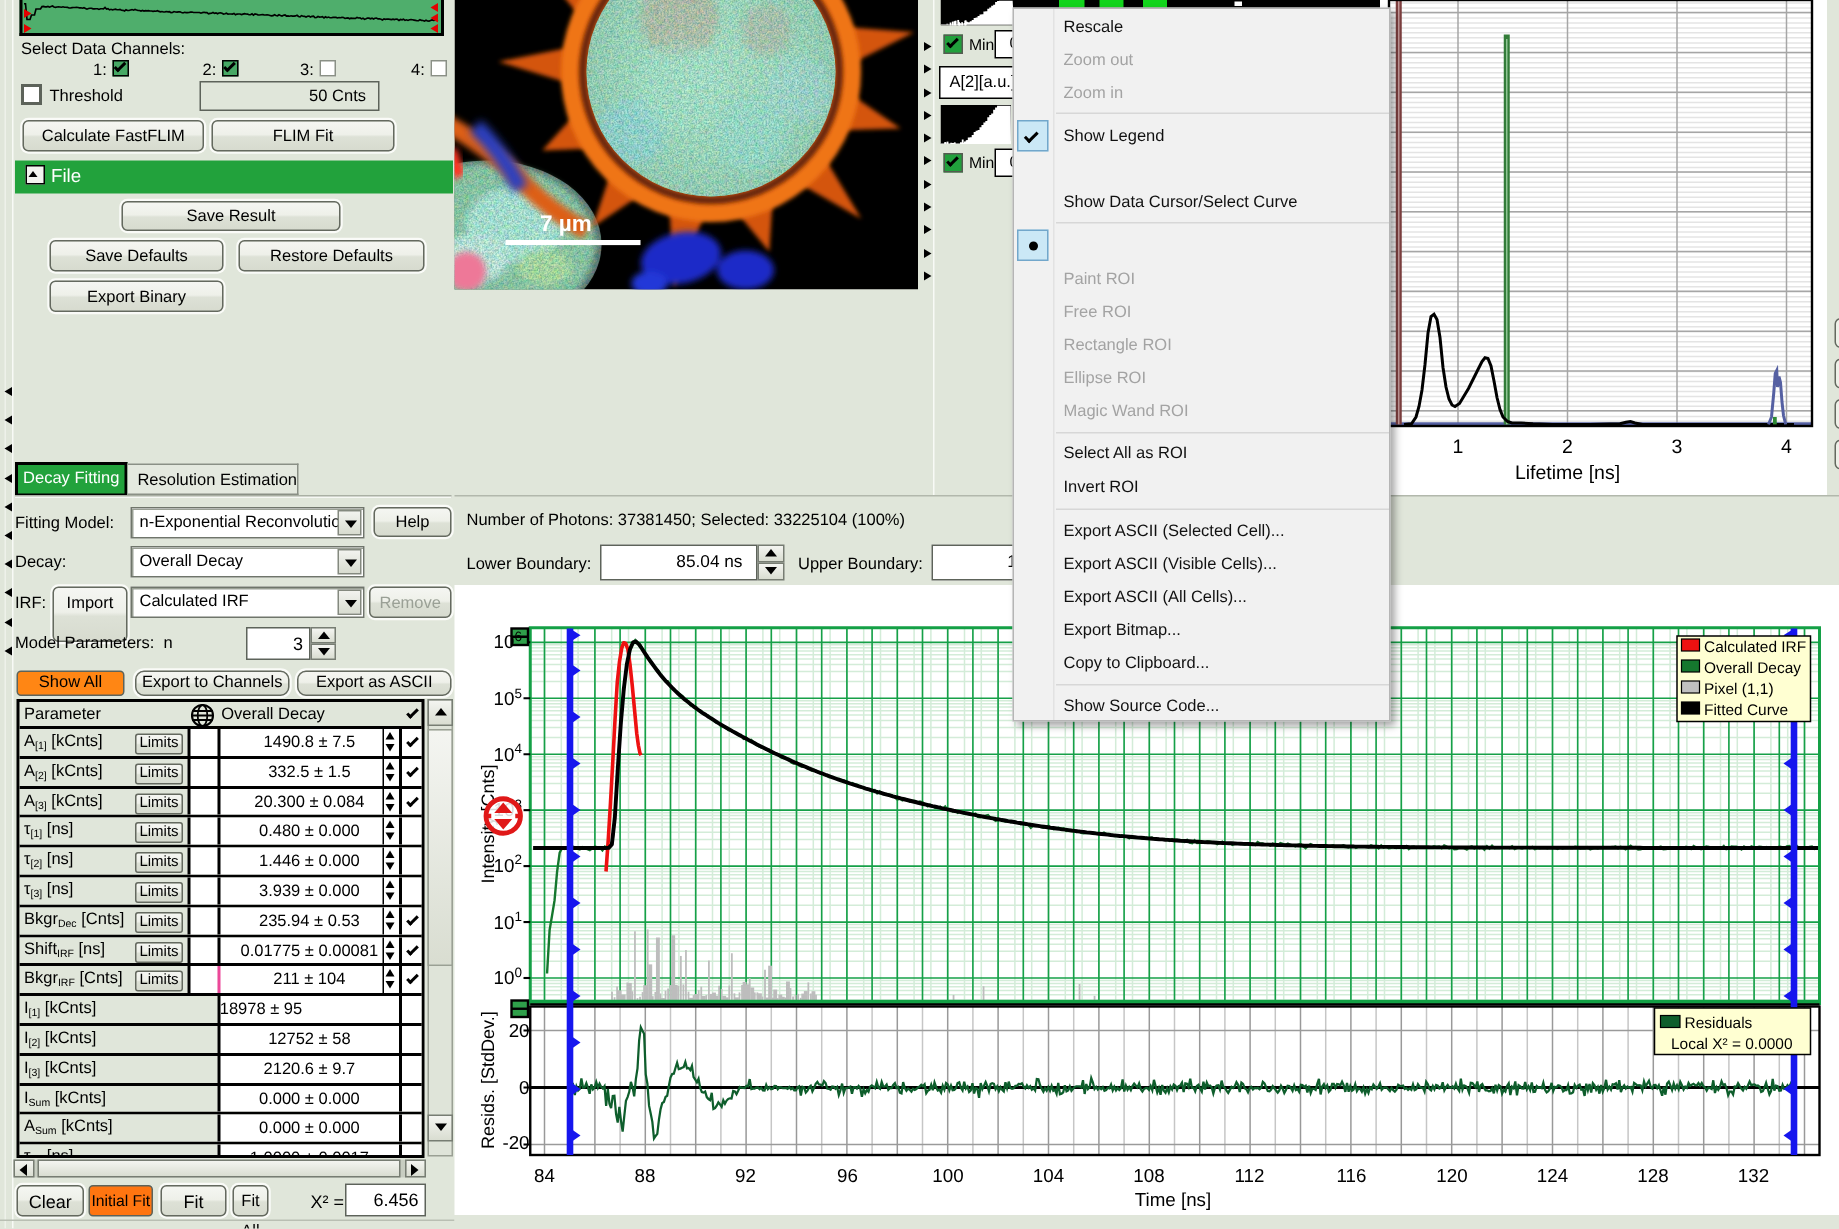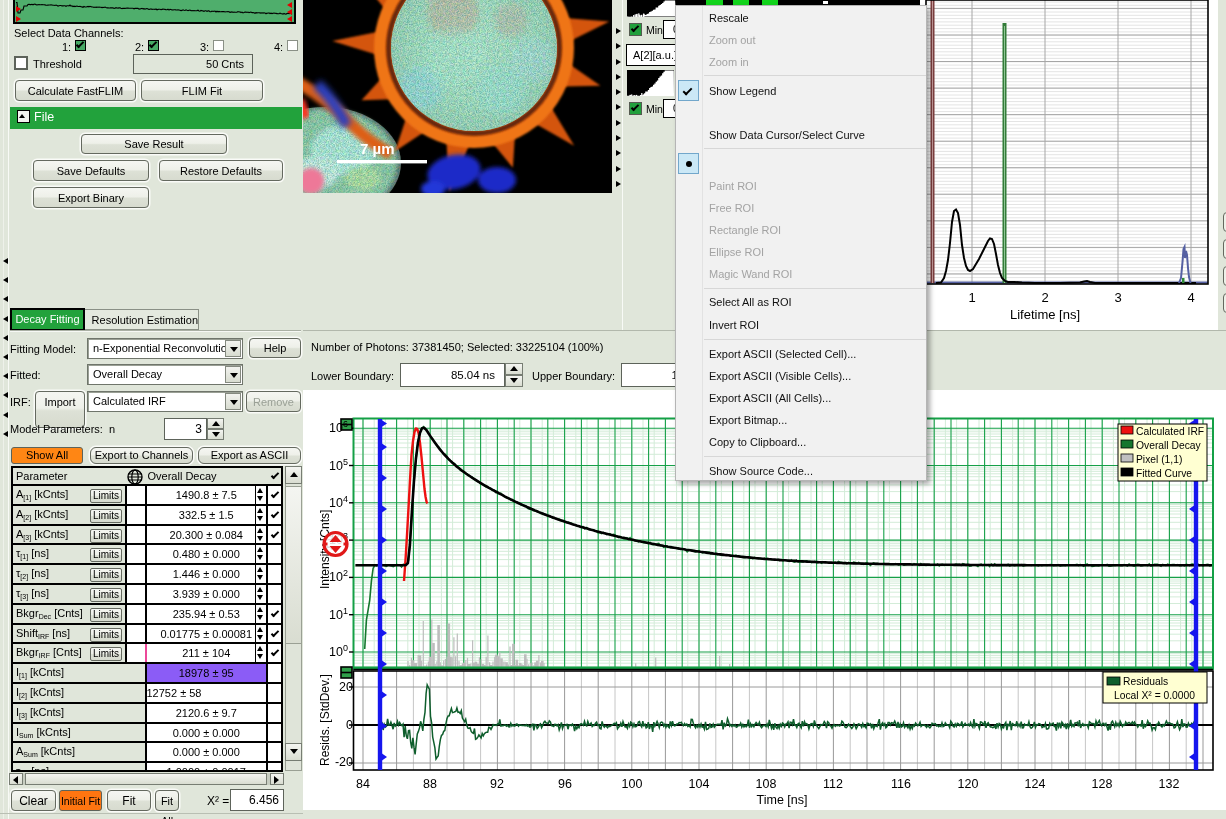--- a/index.html
+++ b/index.html
@@ -65,21 +65,21 @@
 <div class="a" style="left:10px;top:308px;width:75px;height:23px;background:#22a23c;border:2px solid #000;color:#fff;font-size:11px;text-align:center;line-height:19px">Decay Fitting</div>
 <div class="a" style="left:85px;top:309px;width:114px;height:21px;background:#e4e9df;border:1px solid #8a9086;border-left:none;font-size:11px;text-align:right;line-height:20px">Resolution Estimation</div>
 <div class="a" style="left:10px;top:330px;width:291px;height:2px;background:#aab0a4;border-bottom:1px solid #f6f8f4"></div>
 <div class="t11" style="left:10px;top:343px">Fitting Model:</div>
 <div class="cb" style="left:87px;top:338px;width:156px;height:21px">
     <div class="cbt">n-Exponential Reconvolutio</div>
     <div class="dar"></div>
     <div class="tD" style="right:4px;top:8px"></div>
   </div>
 <div class="b" style="left:249px;top:338px;width:52px;height:20px;line-height:19px">Help</div>
-<div class="t11" style="left:10px;top:369px">Fitted:</div>
+<div class="t11" style="left:10px;top:369px">Decay:</div>
 <div class="cb" style="left:87px;top:364px;width:156px;height:21px">
     <div class="cbt">Overall Decay</div>
     <div class="dar"></div>
     <div class="tD" style="right:4px;top:8px"></div>
   </div>
 <div class="t11" style="left:10px;top:396px">IRF:</div>
 <div class="b" style="left:35px;top:391px;width:50px;height:37px;line-height:20px">Import</div>
 <div class="cb" style="left:87px;top:391px;width:156px;height:21px">
     <div class="cbt">Calculated IRF</div>
     <div class="dar"></div>
@@ -217,28 +217,28 @@
 <div class="a" style="left:242.0px;top:0;width:11px;height:100%;background:#fff;border-left:1px solid #000"></div>
 <div class="tU" style="left:244.0px;top:2px;border-left-width:3.5px;border-right-width:3.5px;border-bottom-width:5px"></div>
 <div class="tD" style="left:244.0px;top:10px;border-left-width:3.5px;border-right-width:3.5px;border-top-width:5px"></div>
 <div class="a" style="left:253.0px;top:0;width:19px;height:100%;background:#fff;border-left:2px solid #000"></div>
 <div class="ck" style="left:258.0px;top:6px"></div>
 </div>
 <div class="a" style="left:0;top:196.2px;width:272.0px;height:19.8px;border-bottom:2px solid #000">
 <div class="a" style="left:0;top:0;width:131.5px;height:100%;background:#e0e6da">
         <div class="t11" style="left:3px;top:2px">I<sub>[1]</sub> [kCnts]</div>
       </div>
-<div class="a" style="left:131.5px;top:0;width:121.5px;height:100%;background:#8b5cf6;border-left:2px solid #000;font-size:11px;text-align:center;line-height:18px">18978 ± 95</div>
+<div class="a" style="left:131.5px;top:0;width:121.5px;height:100%;background:#ffffff;border-left:2px solid #000;font-size:11px;line-height:18px">18978 ± 95</div>
 <div class="a" style="left:253.0px;top:0;width:19px;height:100%;background:#fff;border-left:2px solid #000"></div>
 </div>
 <div class="a" style="left:0;top:216.0px;width:272.0px;height:19.8px;border-bottom:2px solid #000">
 <div class="a" style="left:0;top:0;width:131.5px;height:100%;background:#e0e6da">
         <div class="t11" style="left:3px;top:2px">I<sub>[2]</sub> [kCnts]</div>
       </div>
-<div class="a" style="left:131.5px;top:0;width:121.5px;height:100%;background:#fff;border-left:2px solid #000;font-size:11px;text-align:left;line-height:18px">12752 ± 58</div>
+<div class="a" style="left:131.5px;top:0;width:121.5px;height:100%;background:#fff;border-left:2px solid #000;font-size:11px;text-align:center;line-height:18px">12752 ± 58</div>
 <div class="a" style="left:253.0px;top:0;width:19px;height:100%;background:#fff;border-left:2px solid #000"></div>
 </div>
 <div class="a" style="left:0;top:235.8px;width:272.0px;height:19.8px;border-bottom:2px solid #000">
 <div class="a" style="left:0;top:0;width:131.5px;height:100%;background:#e0e6da">
         <div class="t11" style="left:3px;top:2px">I<sub>[3]</sub> [kCnts]</div>
       </div>
 <div class="a" style="left:131.5px;top:0;width:121.5px;height:100%;background:#fff;border-left:2px solid #000;font-size:11px;text-align:center;line-height:18px">2120.6 ± 9.7</div>
 <div class="a" style="left:253.0px;top:0;width:19px;height:100%;background:#fff;border-left:2px solid #000"></div>
 </div>
 <div class="a" style="left:0;top:255.6px;width:272.0px;height:19.8px;border-bottom:2px solid #000">

